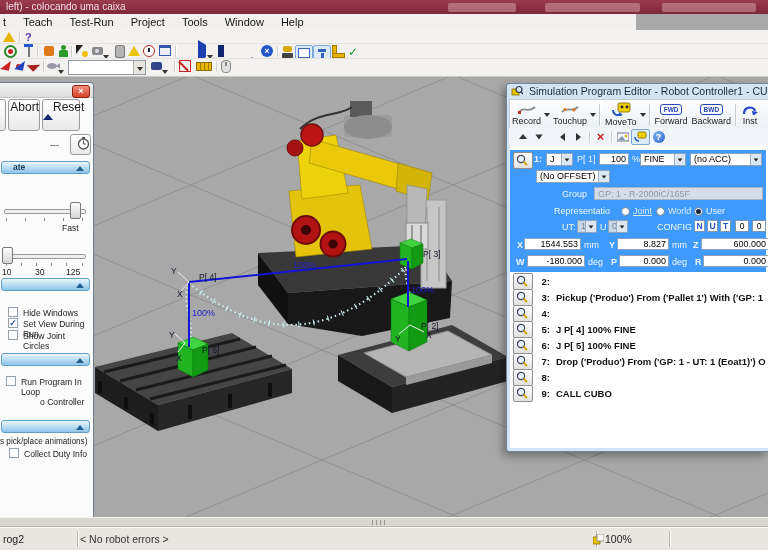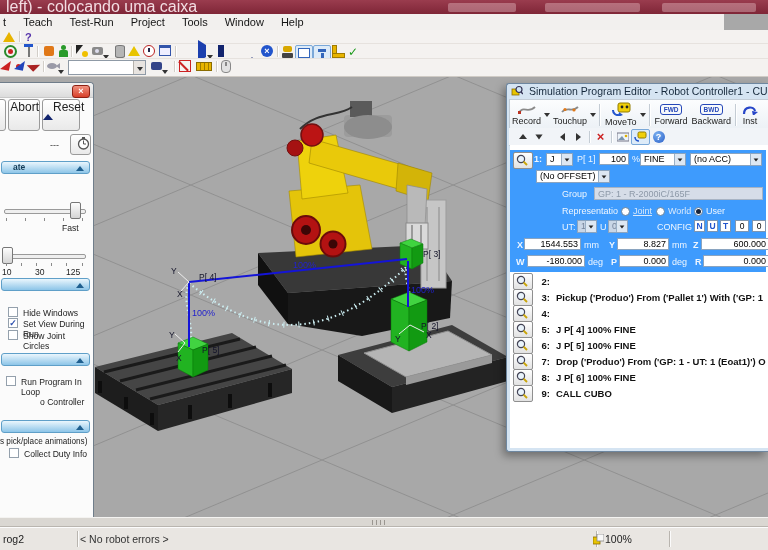--- a/index.html
+++ b/index.html
@@ -3,23 +3,23 @@
 <meta charset="utf-8">
 <style>
   html,body{margin:0;padding:0;background:#555;}
   .screen{position:relative;width:768px;height:550px;overflow:hidden;background:#a8a8a8;
     font-family:"Liberation Sans",sans-serif;font-size:11px;color:#111;}
   .abs{position:absolute;}
   .nw{white-space:nowrap;}
 
   
   .titlebar{left:0;top:0;width:768px;height:14px;background:linear-gradient(#9a3c4e,#7f2637);color:#f3dde2;
-    font-size:16px;line-height:14px;padding-left:6px;box-sizing:border-box;}
+    font-size:10px;line-height:14px;padding-left:6px;box-sizing:border-box;}
   .redact{position:absolute;top:3px;height:9px;border-radius:2px;background:rgba(238,205,211,.38);}
-  .menubar{left:0;top:14px;width:724px;height:16px;background:#f2f0ee;border-bottom:1px solid #e0dcd7;line-height:16px;}
+  .menubar{left:0;top:14px;width:636px;height:16px;background:#f2f0ee;border-bottom:1px solid #e0dcd7;line-height:16px;}
   .menubar span.mi{display:inline-block;padding:0 7px;color:#151515;}
   .tbrow{left:0;width:768px;background:#f4f2f0;}
   .tb0{top:30px;height:13px;}
   .tb1{top:43px;height:15px;border-top:1px solid #e6e2de;}
   .tb2{top:58px;height:17px;border-top:1px solid #e6e2de;border-bottom:1px solid #cfcbc5;}
   .tsep{position:absolute;top:2px;width:1px;height:11px;background:#d2cec8;border-right:1px solid #fff;}
   .ti{position:absolute;width:13px;height:13px;top:1px;}
   .caret{display:inline-block;width:0;height:0;border-left:3px solid transparent;border-right:3px solid transparent;border-top:4px solid #333;}
   .combo{position:absolute;background:#fff;border:1px solid #8f9aa6;height:13px;}
   .combo .cbtn{position:absolute;right:0;top:0;bottom:0;width:11px;background:#e8e4e0;border-left:1px solid #b5b1ab;text-align:center;}
@@ -534,21 +534,21 @@
         <span class="bb-lbl" style="left:24px;top:4px;font-weight:bold;">1:</span>
         <span class="dd" style="left:36px;top:3px;width:27px;"><span>J</span><span class="db"><span class="caret"></span></span></span>
         <span class="bb-lbl" style="left:67px;top:4px;">P[ 1]</span>
         <input class="bb-in num" style="left: 89px; top: 3px; width: 30px;" value="100">
         <span class="bb-lbl" style="left:122px;top:4px;">%</span>
         <span class="dd" style="left:130px;top:3px;width:46px;"><span>FINE</span><span class="db"><span class="caret"></span></span></span>
         <span class="dd" style="left:180px;top:3px;width:72px;"><span>(no ACC)</span><span class="db"><span class="caret"></span></span></span>
         <span class="dd" style="left:26px;top:20px;width:74px;"><span>(No OFFSET)</span><span class="db"><span class="caret"></span></span></span>
         <span class="bb-lbl" style="left:52px;top:39px;">Group</span>
         <span class="grpfield" style="left:84px;top:37px;width:169px;">GP: 1 - R-2000iC/165F</span>
-        <span class="bb-lbl" style="left:52px;top:56px;">Representatio</span>
+        <span class="bb-lbl" style="left:44px;top:56px;">Representatio</span>
         <span class="radio" style="left:111px;top:57px;"></span>
         <span class="bb-lbl" style="left:123px;top:56px;color:#d9e9fb;text-decoration:underline;">Joint</span>
         <span class="radio" style="left:146px;top:57px;"></span>
         <span class="bb-lbl" style="left:158px;top:56px;color:#d9e9fb;">World</span>
         <span class="radio" style="left:184px;top:57px;">
             <i></i>
           </span>
         <span class="bb-lbl" style="left:196px;top:56px;">User</span>
         <span class="bb-lbl" style="left:52px;top:72px;">UT:</span>
         <span class="dd dis" style="left:67px;top:70px;width:20px;"><span>1</span><span class="db"><span class="caret"></span></span></span>
@@ -623,21 +623,20 @@
             </svg></span>
         <span class="pnum">7:</span>
           <span class="ptxt">Drop ('Produo') From ('GP: 1 - UT: 1  (Eoat1)') On ('Pallet 2')</span>
         </div>
       <div class="prow" style="top:224px;">
         <span class="magbtn"><svg width="14" height="12" style="margin:1px 0 0 1px;">
               <circle cx="6" cy="5" r="3.6" fill="#eaf4fc" stroke="#445" stroke-width="1.2"></circle>
               <line x1="8.6" y1="7.6" x2="12" y2="11" stroke="#c9a50a" stroke-width="2"></line>
             </svg></span>
         <span class="pnum">8:</span>
-          <span class="ptxt">J P[ 6] 100% FINE</span>
         </div>
       <div class="prow" style="top:240px;">
         <span class="magbtn"><svg width="14" height="12" style="margin:1px 0 0 1px;">
               <circle cx="6" cy="5" r="3.6" fill="#eaf4fc" stroke="#445" stroke-width="1.2"></circle>
               <line x1="8.6" y1="7.6" x2="12" y2="11" stroke="#c9a50a" stroke-width="2"></line>
             </svg></span>
         <span class="pnum">9:</span>
           <span class="ptxt">CALL CUBO</span>
         </div>
     </div>

